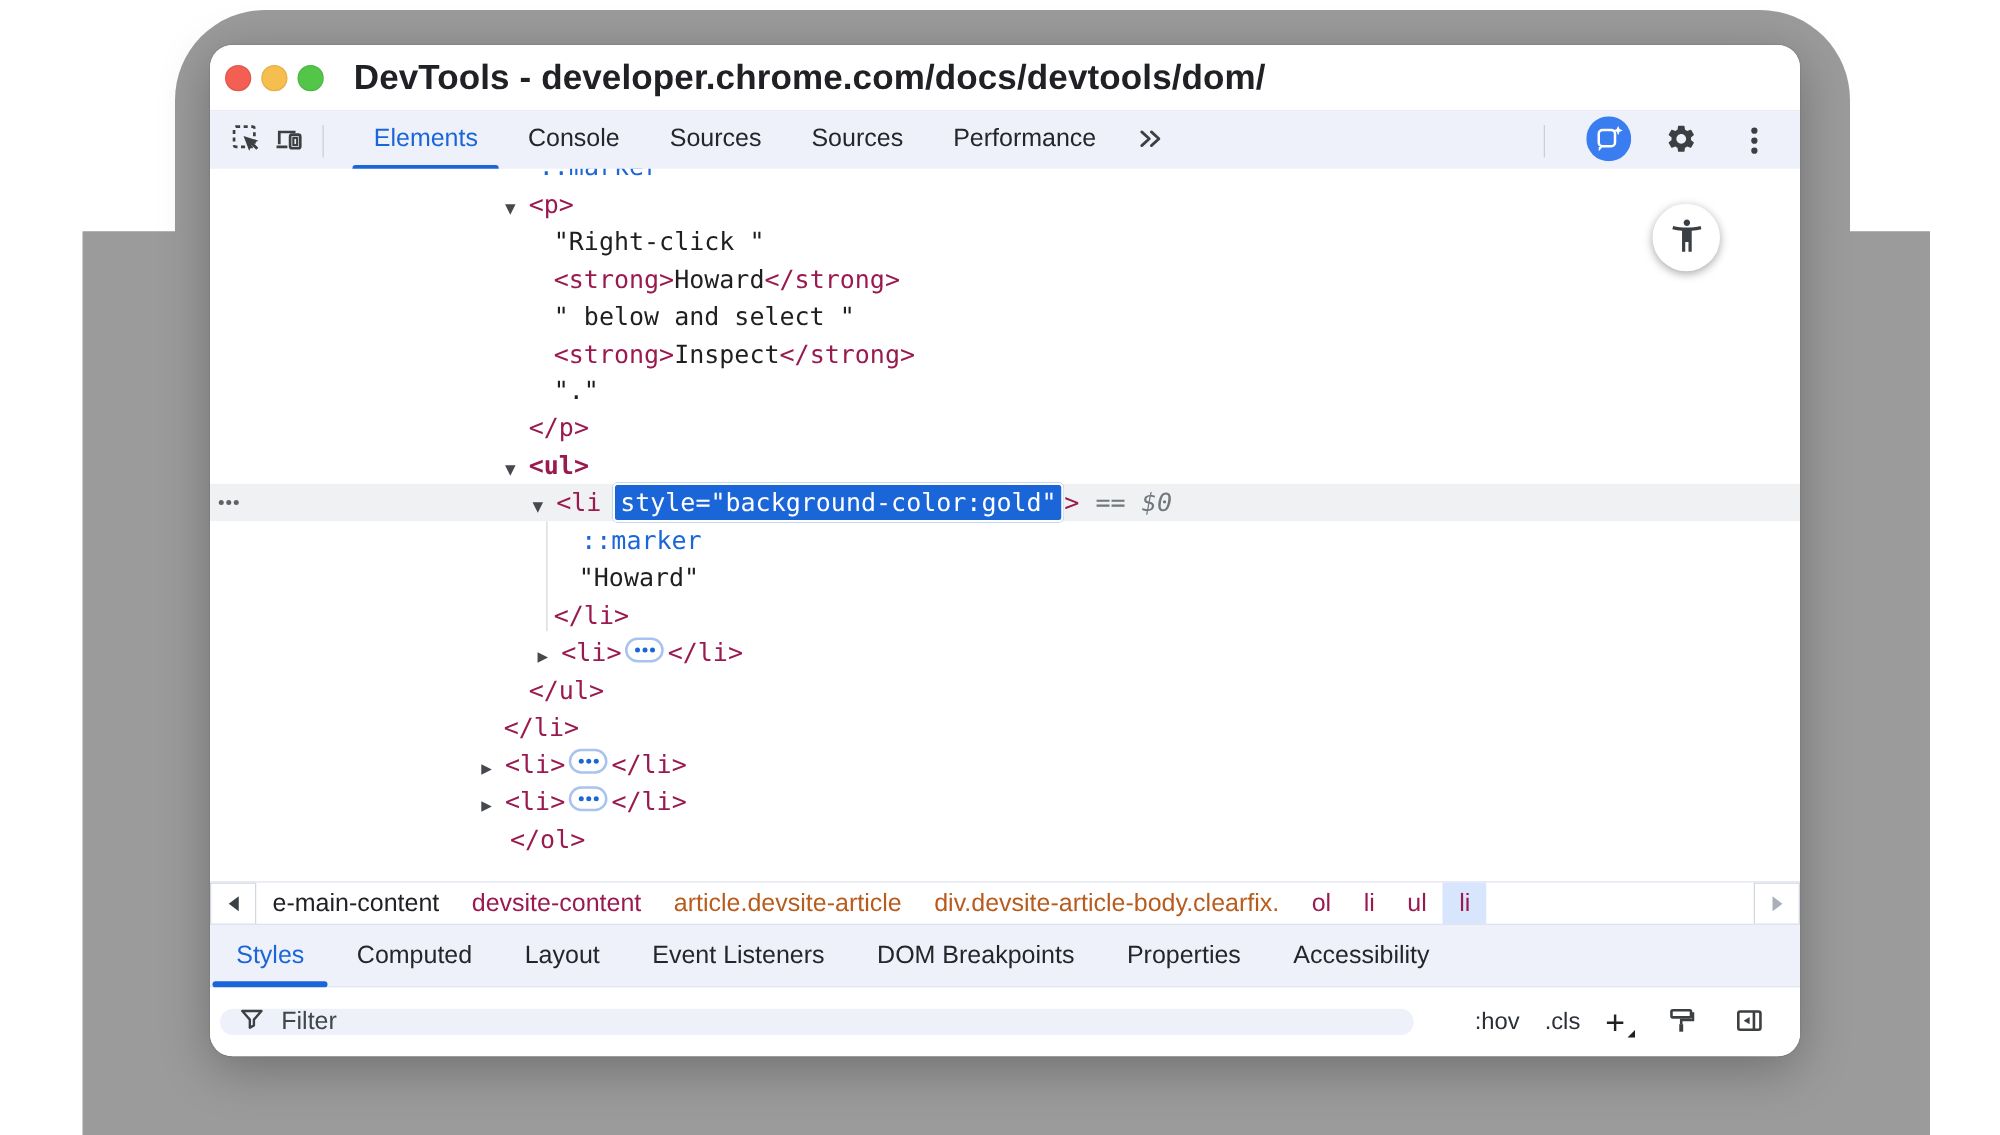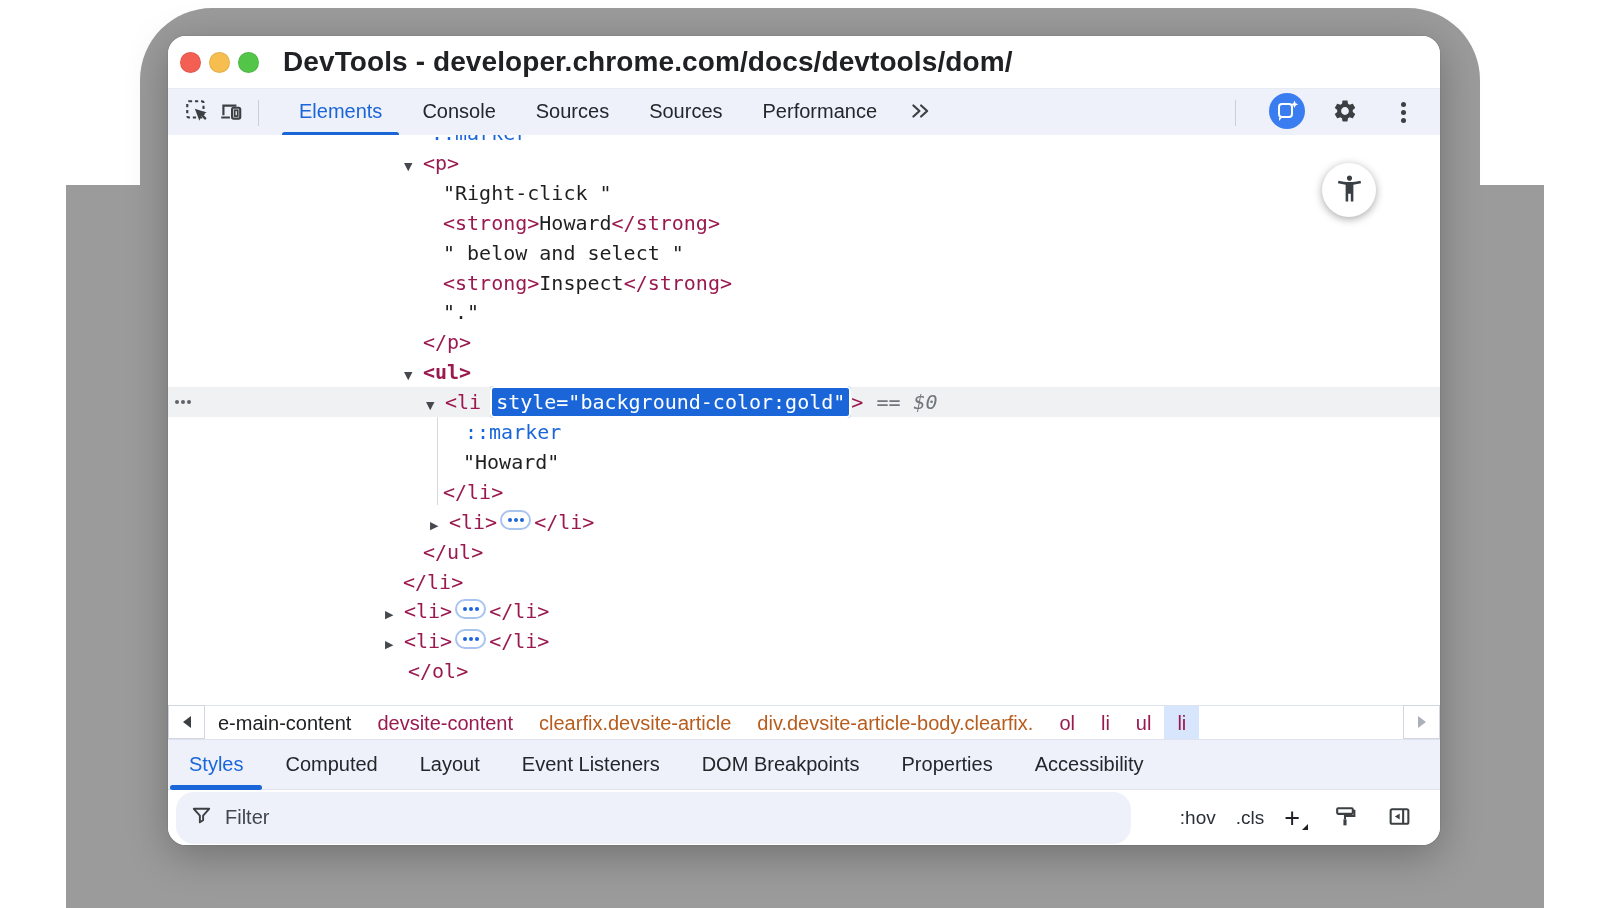--- a/index.html
+++ b/index.html
@@ -59,42 +59,42 @@
            background:var(--accent);transform:translate(-50%,-50%);
            box-shadow:-6px 0 0 var(--accent),6px 0 0 var(--accent);}
   .gutter-dots{position:absolute;left:7px;top:13px;width:4px;height:4px;border-radius:50%;
            background:#5f6368;box-shadow:6px 0 0 #5f6368,12px 0 0 #5f6368;}
   .guide-line{position:absolute;left:269px;top:282px;width:1px;height:88px;background:#d8d8d8;}
   .a11y-fab{position:absolute;left:1154px;top:127px;width:54px;height:54px;border-radius:50%;
             background:#fff;border:none;display:flex;align-items:center;justify-content:center;
             box-shadow:0 2px 8px rgba(0,0,0,.35);}
   
   .breadcrumb{position:absolute;left:0;top:669px;width:100%;height:34px;background:#fff;
-              border-top:1px solid var(--border);display:flex;align-items:flex-end;font-size:20px;
+              border-top:1px solid var(--border);display:flex;align-items:flex-start;font-size:20px;
               box-sizing:border-box;}
   .crumb-nav{width:37px;height:34px;background:#fff;border:1px solid #d2d6e0;box-sizing:border-box;
              display:flex;align-items:center;justify-content:center;padding:0;flex:none;}
   .crumb-nav.right{margin-left:auto;}
   .tri-left{width:0;height:0;border:6px solid transparent;border-right:8px solid #3c4043;border-left:none;}
   .tri-right{width:0;height:0;border:6px solid transparent;border-left:8px solid #aab0ba;border-right:none;}
   .crumb{padding:0 13px;line-height:34px;white-space:nowrap;}
   .crumb.selected{background:var(--crumb-selected-bg);}
   .c-plain{color:#202124;} .c-tag{color:var(--tag);} .c-class{color:var(--class-orange);}
   
   .panel-tabs{position:absolute;left:0;top:703px;width:100%;height:51px;background:var(--toolbar-bg);
               border-top:1px solid var(--border);border-bottom:1px solid var(--border);
               display:flex;box-sizing:border-box;}
   .ptab{position:relative;padding:0 21px;line-height:48px;font-size:20px;color:#23262b;}
   .ptab.selected{color:var(--accent);}
   .ptab.selected::after{content:"";position:absolute;left:2px;right:2px;bottom:-1px;height:5px;
                         border-radius:4px;background:var(--accent);}
   
   .filter-bar{position:absolute;left:0;top:754px;width:100%;height:55px;background:#fff;
               display:flex;align-items:center;box-sizing:border-box;}
-  .filter-input{display:flex;align-items:center;gap:10px;margin-left:8px;width:955px;height:52px;
+  .filter-input{display:flex;align-items:center;gap:10px;margin-left:8px;width:955px;height:21px;
                 border-radius:18px;background:var(--toolbar-bg);padding-left:14px;box-sizing:border-box;}
   .filter-input input{flex:1;border:none;background:transparent;outline:none;font-size:20px;
                 font-family:"Liberation Sans",sans-serif;color:#202124;}
   .filter-input input::placeholder{color:#3f464d;opacity:1;}
   .fb-right{display:flex;align-items:center;gap:20px;margin-left:auto;padding-right:24px;}
   .text-btn{font-size:19px;color:#2b3036;background:none;border:none;padding:0;
             font-family:"Liberation Sans",sans-serif;}
   .plus-btn{position:relative;font-size:27px;line-height:20px;color:#202124;background:none;
             border:none;padding:0 8px 0 0;}
   .plus-btn::after{content:"";position:absolute;right:0;bottom:-2px;width:0;height:0;
@@ -206,21 +206,21 @@
       </span>
     </button>
 
     <div class="breadcrumb">
       <button class="crumb-nav">
         <span class="tri-left"></span>
       </button>
       <div id="breadcrumb-items" style="display:flex;align-items:center;height:100%;">
           <div class="crumb c-plain">e-main-content</div>
           <div class="crumb c-tag">devsite-content</div>
-          <div class="crumb c-class">clearfix.devsite-article</div>
+          <div class="crumb c-class">article.devsite-article</div>
           <div class="crumb c-class">div.devsite-article-body.clearfix.</div>
           <div class="crumb c-tag">ol</div>
           <div class="crumb c-tag">li</div>
           <div class="crumb c-tag">ul</div>
           <div class="crumb c-tag selected">li</div>
         </div>
       <button class="crumb-nav right">
         <span class="tri-right"></span>
       </button>
     </div>

